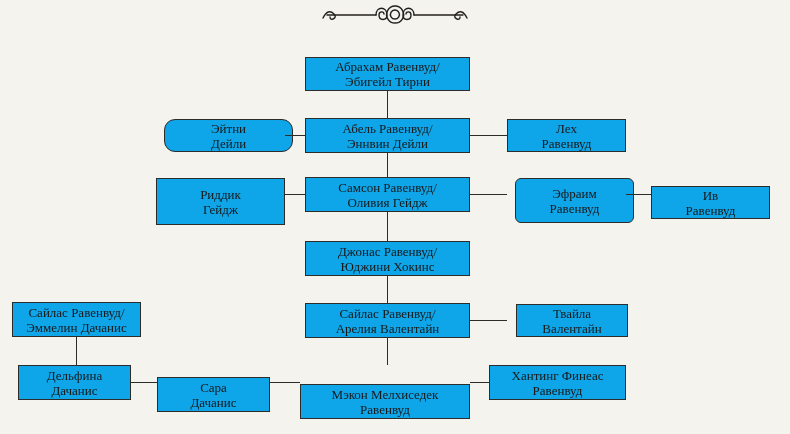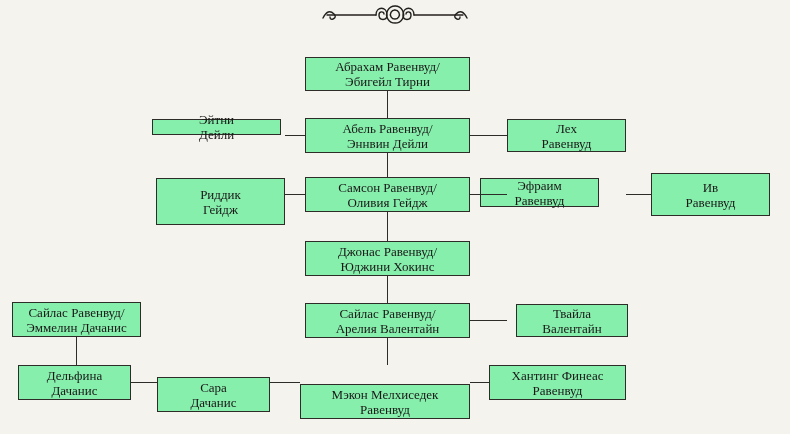--- a/index.html
+++ b/index.html
@@ -17,21 +17,21 @@
   .ornament{
     position:absolute;
     top:2px;
     left:50%;
     transform:translateX(-50%);
   }
   .box{
     position:absolute;
     box-sizing:border-box;
     border:1px solid #2e2c29;
-    background:#86efac;
+    background:#0ea5e9;
     display:flex;
     flex-direction:column;
     justify-content:center;
     align-items:center;
     text-align:center;
     font-size:13px;
     line-height:15px;
     color:#191817;
     padding:1px 2px;
   }
@@ -60,46 +60,46 @@
         <path d="M147,16 q-5,-10 -11,-4 q-3,3 1,5 q3,1 3,-2"></path>
       </g>
     </svg>
   </div>
 
   <div class="box" style="left:305px;top:57px;width:165px;height:34px;">
     <div>Абрахам Равенвуд/</div>
     <div>Эбигейл Тирни</div>
   </div>
 
-  <div class="box" style="left:152px;top:119px;width:129px;height:16px;">
+  <div class="box" style="left:164px;top:119px;width:129px;height:33px;border-radius:11px;">
     <div>Эйтни</div>
     <div>Дейли</div>
   </div>
   <div class="box" style="left:305px;top:118px;width:165px;height:35px;">
     <div>Абель Равенвуд/</div>
     <div>Эннвин Дейли</div>
   </div>
   <div class="box" style="left:507px;top:119px;width:119px;height:33px;">
     <div>Лех</div>
     <div>Равенвуд</div>
   </div>
 
   <div class="box" style="left:156px;top:178px;width:129px;height:47px;">
     <div>Риддик</div>
     <div>Гейдж</div>
   </div>
   <div class="box" style="left:305px;top:177px;width:165px;height:35px;">
     <div>Самсон Равенвуд/</div>
     <div>Оливия Гейдж</div>
   </div>
-  <div class="box" style="left:480px;top:178px;width:119px;height:29px;">
+  <div class="box" style="left:515px;top:178px;width:119px;height:45px;border-radius:6px;">
     <div>Эфраим</div>
     <div>Равенвуд</div>
   </div>
-  <div class="box" style="left:651px;top:173px;width:119px;height:43px;">
+  <div class="box" style="left:651px;top:186px;width:119px;height:33px;">
     <div>Ив</div>
     <div>Равенвуд</div>
   </div>
 
   <div class="box" style="left:305px;top:241px;width:165px;height:35px;">
     <div>Джонас Равенвуд/</div>
     <div>Юджини Хокинс</div>
   </div>
 
   <div class="box" style="left:12px;top:302px;width:129px;height:35px;">

